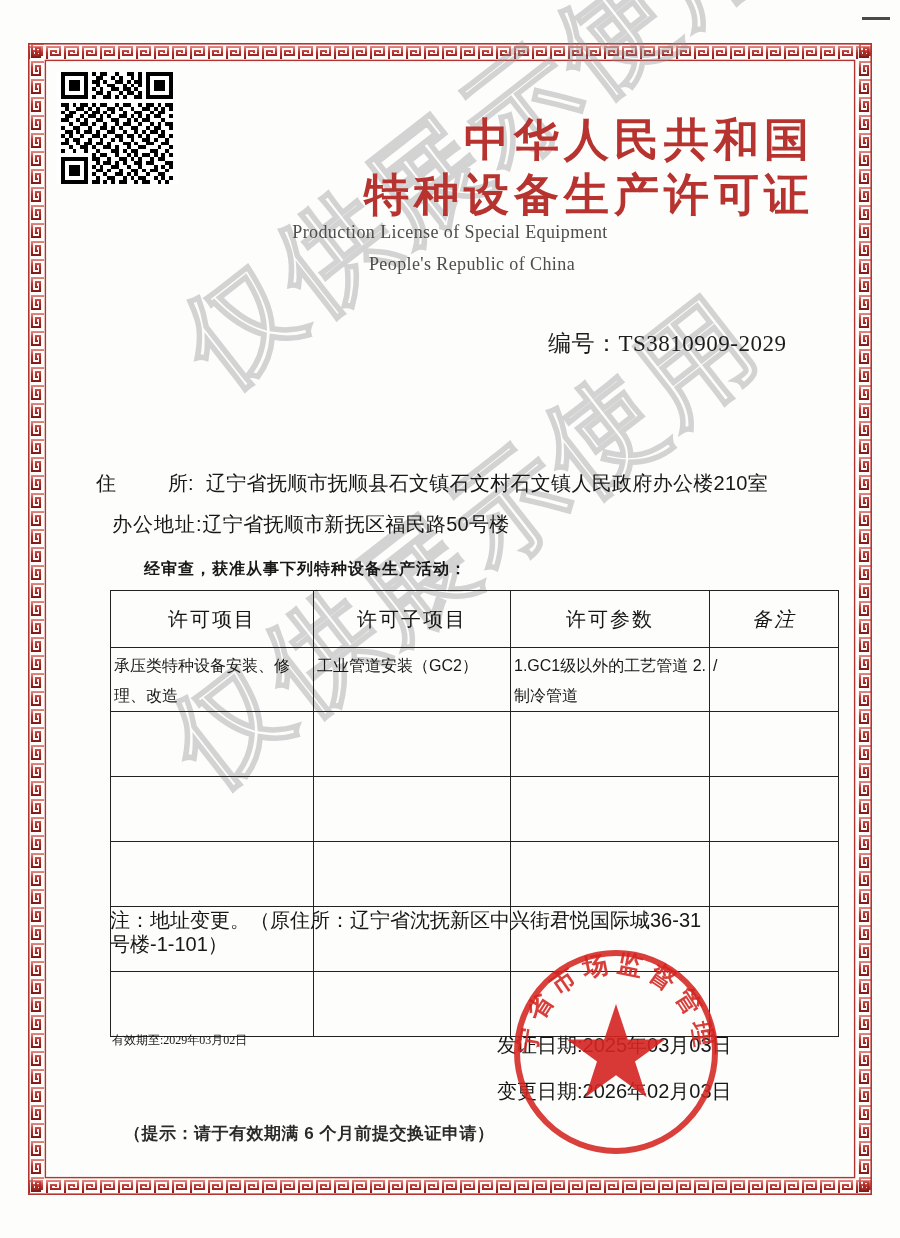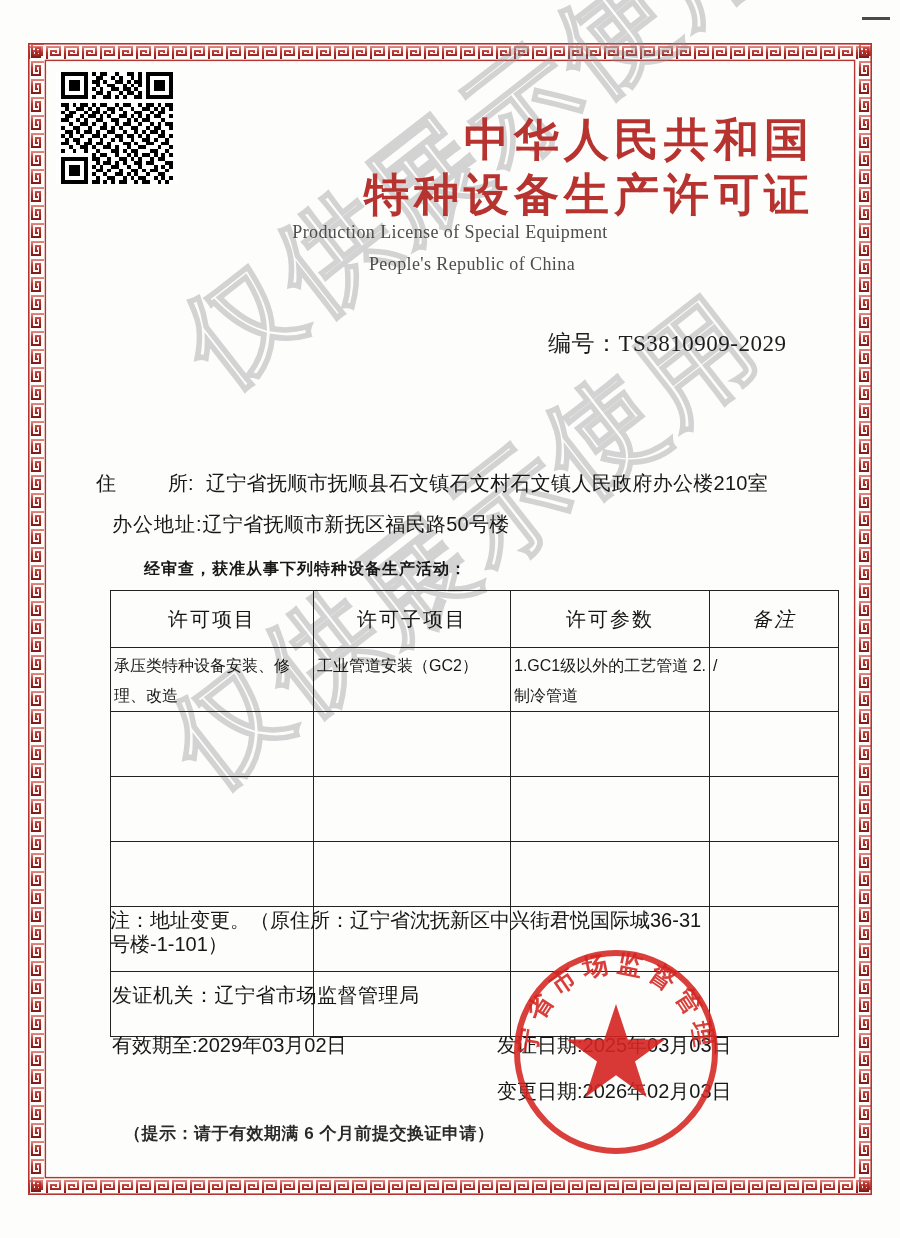--- a/index.html
+++ b/index.html
@@ -204,22 +204,22 @@
     font-family: "Liberation Sans", "DejaVu Sans", sans-serif;
     font-size: 20px;
     color: #171717;
     letter-spacing: 0.5px;
   }
 
   .valid-until {
     position: absolute;
     left: 112px;
     top: 1032px;
-    font-family: Liberation Sans, sans-serif;
-    font-size: 20px;
+    font-family: Liberation Serif, serif;
+    font-size: 12px;
     color: #171717;
   }
   .issue-date {
     position: absolute;
     left: 497px;
     top: 1032px;
     font-family: "Liberation Sans", "DejaVu Sans", sans-serif;
     font-size: 20px;
     color: #171717;
   }
@@ -603,23 +603,20 @@
             <td class="empty"></td>
             <td class="empty"></td>
             <td class="empty"></td>
             <td class="empty"></td>
           </tr>
       </tbody>
     </table>
 
     <div class="note">注：地址变更。（原住所：辽宁省沈抚新区中兴街君悦国际城36-31号楼-1-101）</div>
 
-    <div class="authority">
-      <span>发证机关：</span><span>辽宁省市场监督管理局</span>
-    </div>
 
     <div class="valid-until">
       <span>有效期至:</span><span>2029年03月02日</span>
     </div>
 
     <div class="issue-date">
       <span>发证日期:</span><span>2025年03月03日</span>
     </div>
 
     <div class="change-date">

